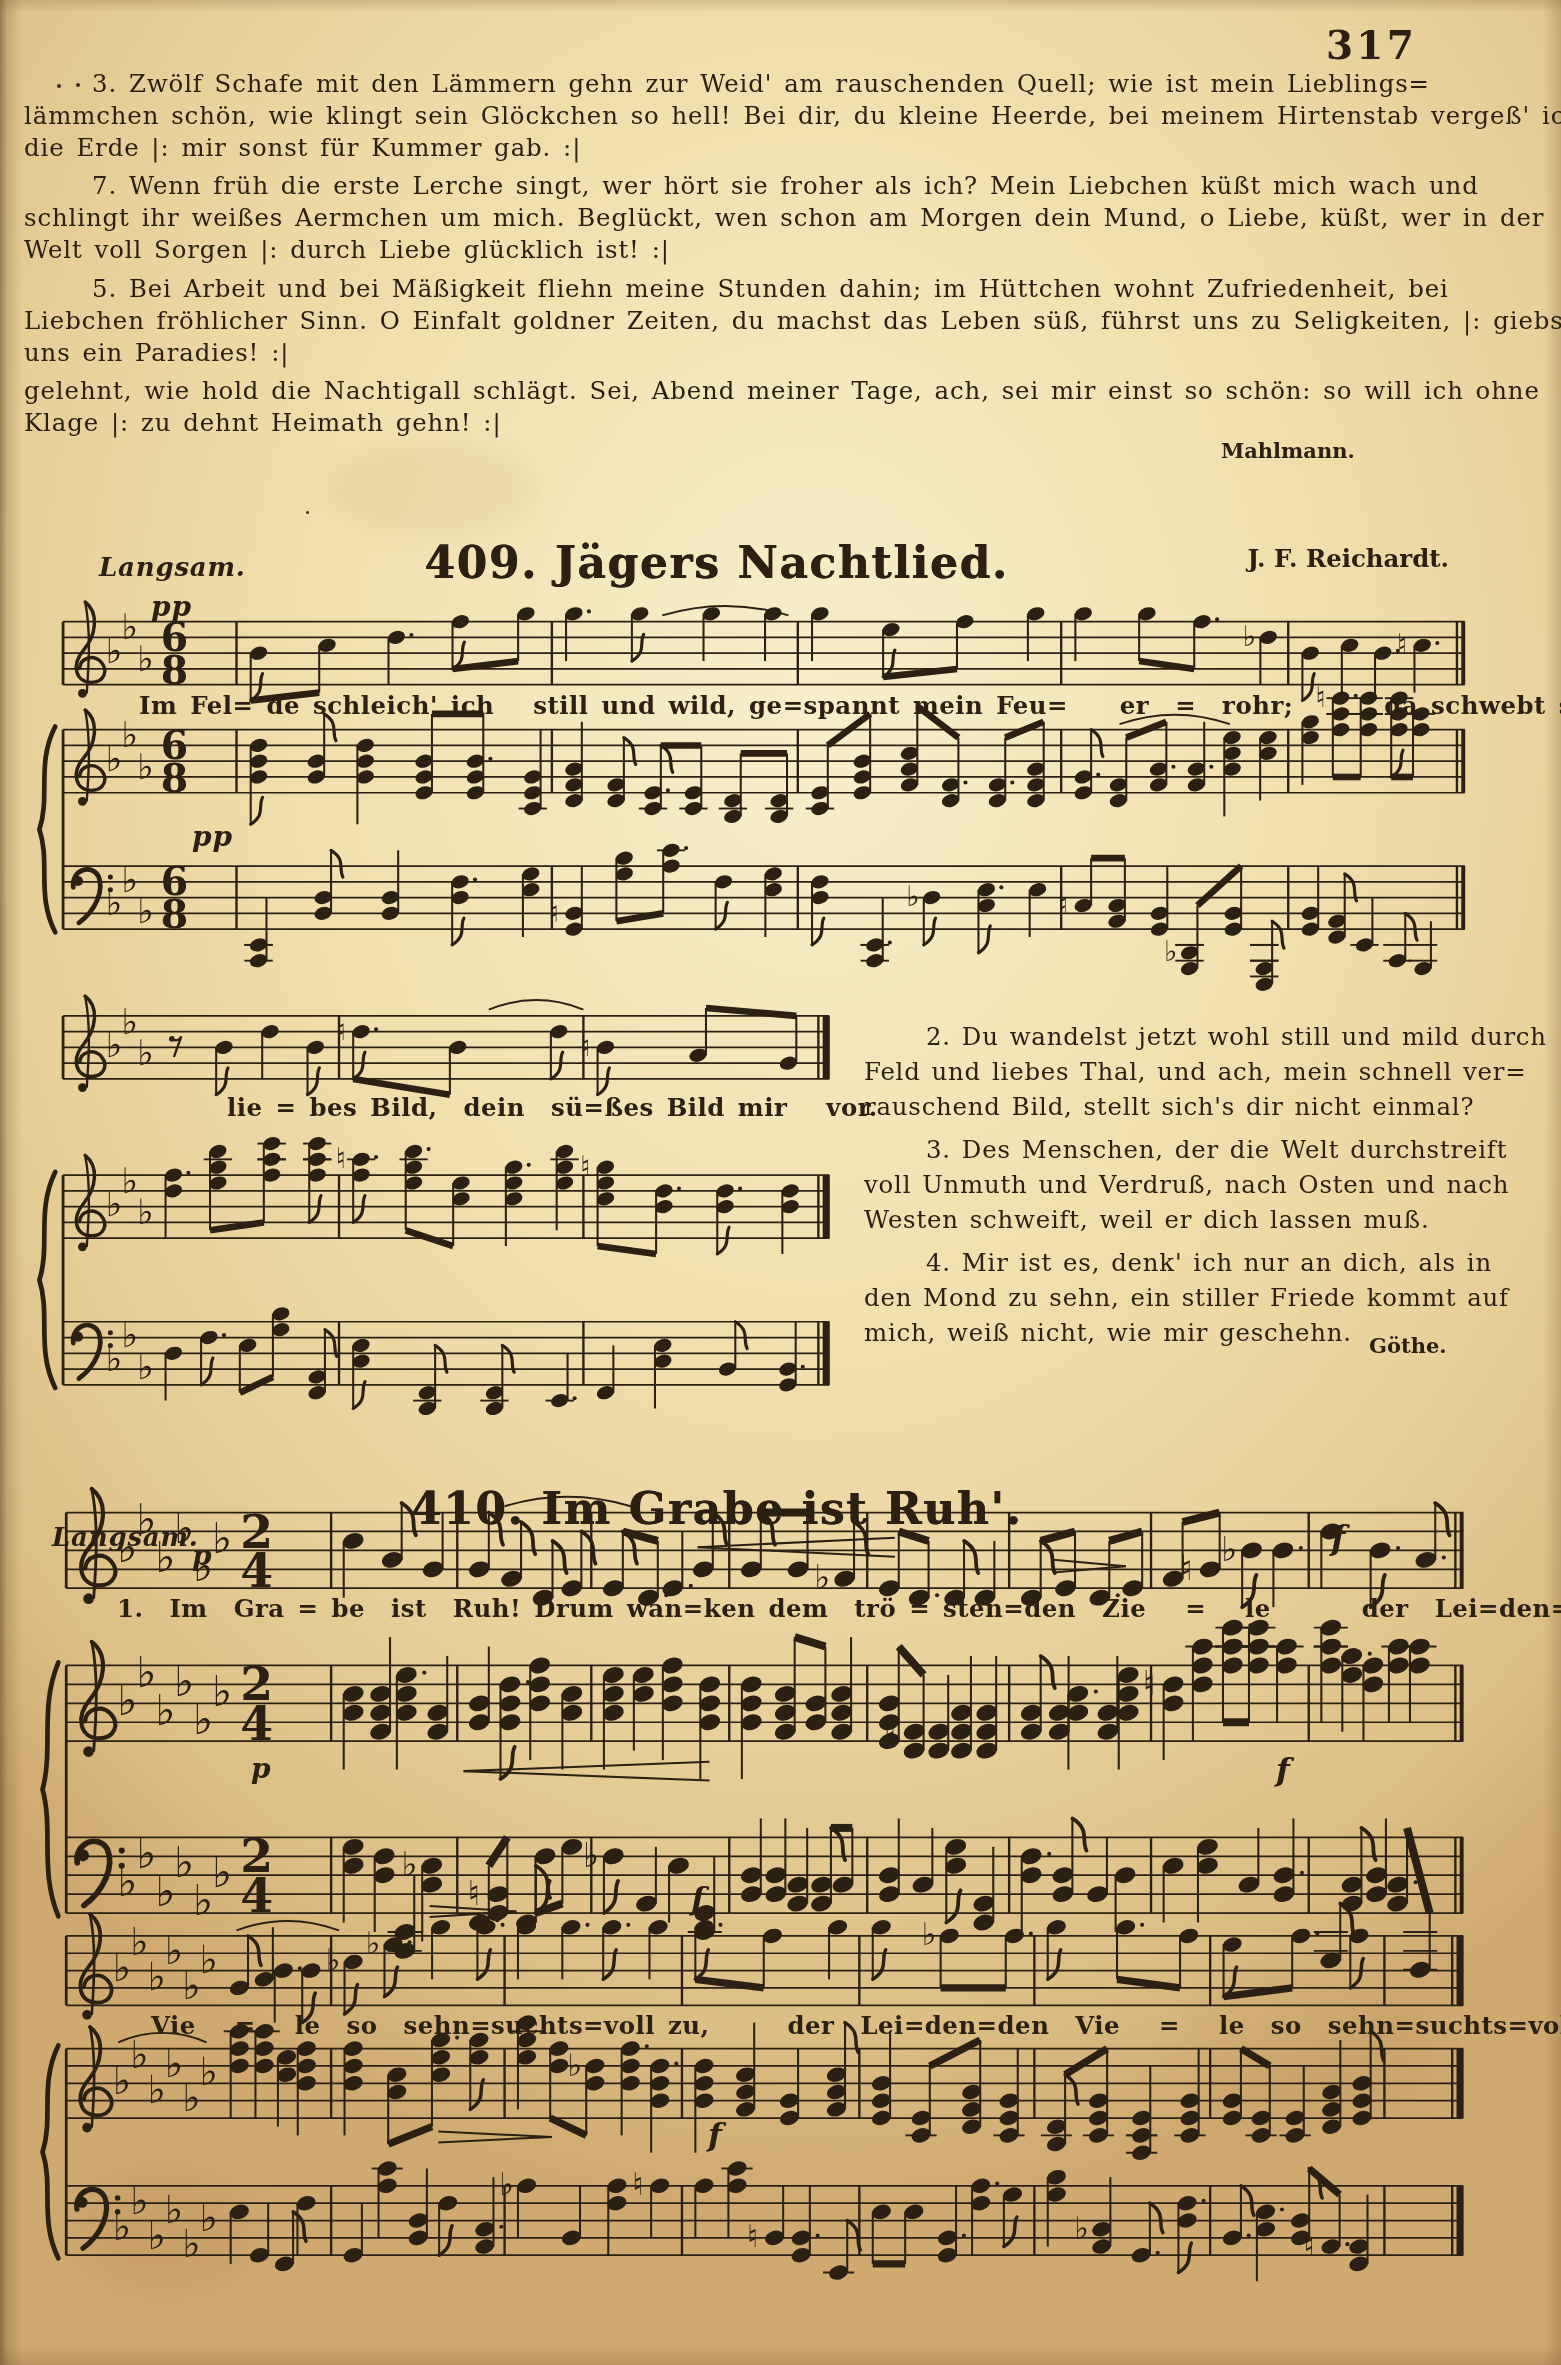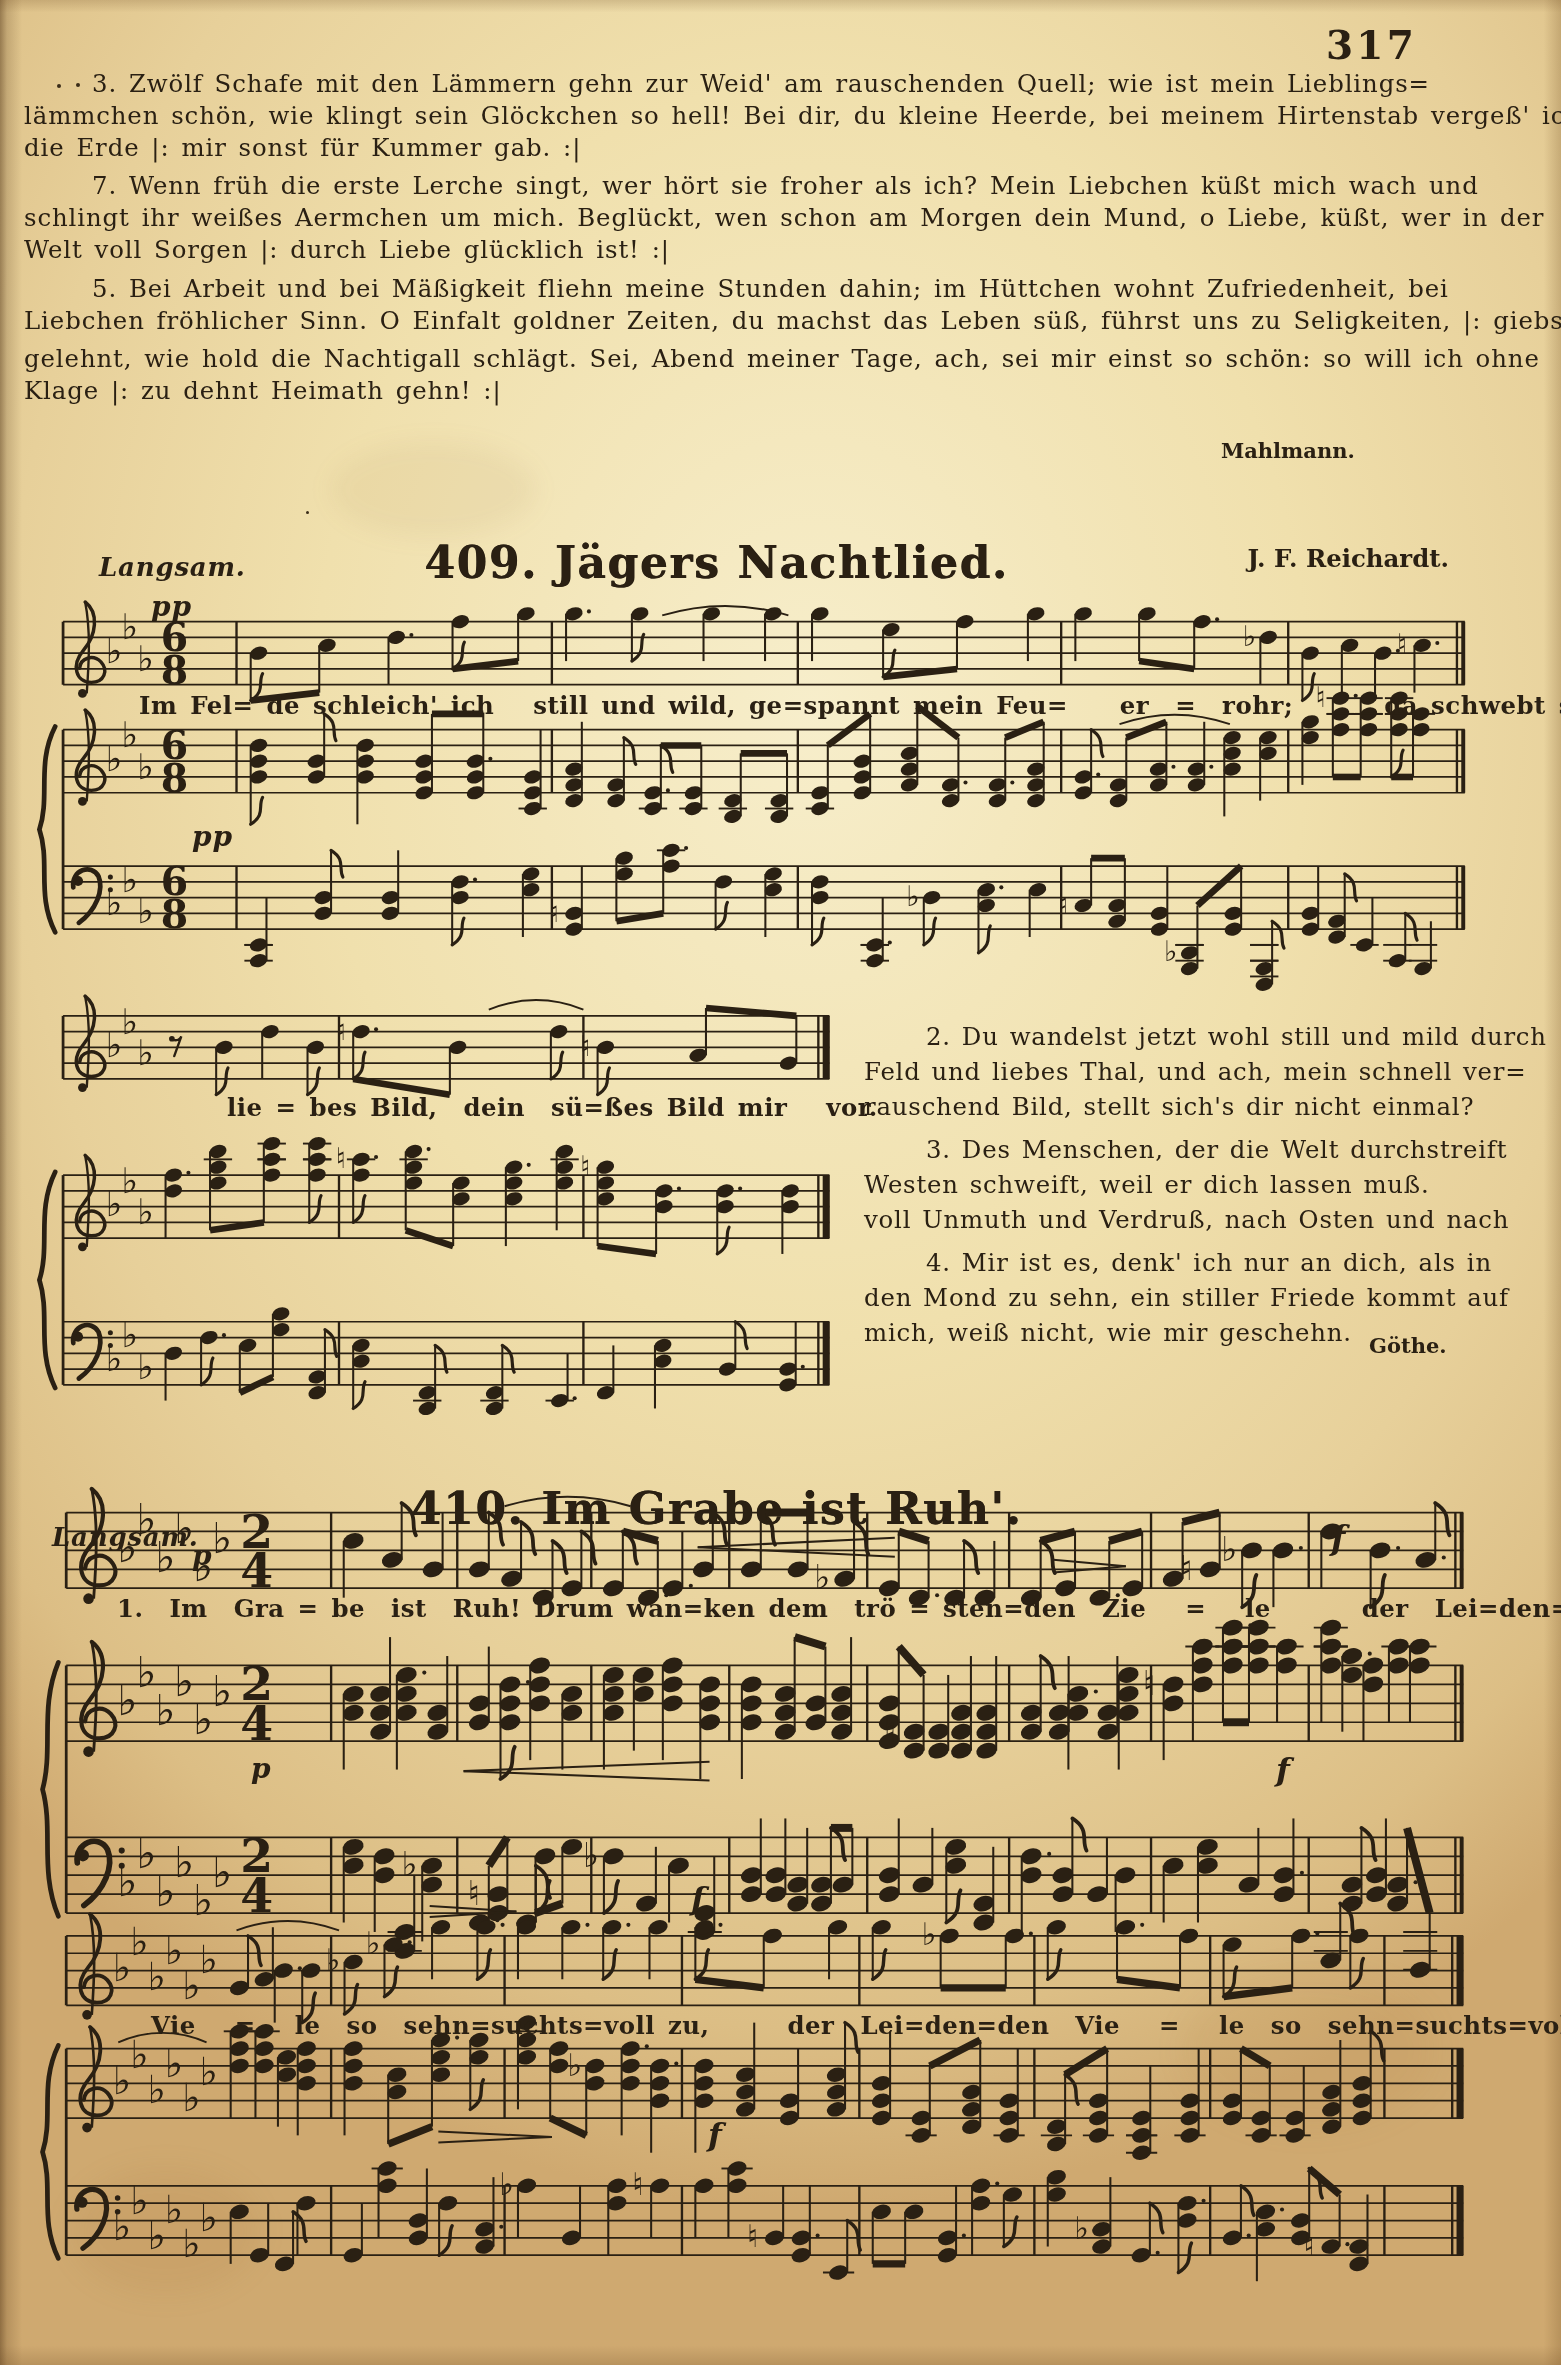--- a/index.html
+++ b/index.html
@@ -1580,20 +1580,21 @@
       <div class="tline">die Erde |: mir sonst für Kummer gab. :|</div>
     </div>
     <div class="para">
       <div class="tline first">7.  Wenn früh die erste Lerche singt, wer hört sie froher als ich?  Mein Liebchen küßt mich wach und</div>
       <div class="tline">schlingt ihr weißes Aermchen um mich.  Beglückt, wen schon am Morgen dein Mund, o Liebe, küßt, wer in der</div>
       <div class="tline">Welt voll Sorgen |: durch Liebe glücklich ist! :|</div>
     </div>
     <div class="para">
       <div class="tline first">5.  Bei Arbeit und bei Mäßigkeit fliehn meine Stunden dahin; im Hüttchen wohnt Zufriedenheit, bei</div>
       <div class="tline">Liebchen fröhlicher Sinn.  O Einfalt goldner Zeiten, du machst das Leben süß, führst uns zu Seligkeiten, |: giebst</div>
+      <div class="tline">uns ein Paradies! :|</div>
     </div>
     <div class="para">
       <div class="tline">gelehnt, wie hold die Nachtigall schlägt.  Sei, Abend meiner Tage, ach, sei mir einst so schön: so will ich ohne</div>
       <div class="tline">Klage |: zu dehnt Heimath gehn! :|</div>
     </div>
   </section>
 <div id="attr-mahlmann">Mahlmann.</div>
 
 <h2 id="title-409" class="song-title">409.  Jägers Nachtlied.</h2>
 <div id="tempo-409" class="tempo">Langsam.</div>
@@ -1606,22 +1607,22 @@
 <div id="lyric-409-2" class="lyric">lie = bes Bild,  dein  sü=ßes Bild mir   vor.</div>
 
 <section id="verses-409">
     <div class="para">
       <div class="tline first">2.  Du wandelst jetzt wohl still und mild durch</div>
       <div class="tline">Feld und liebes Thal, und ach, mein schnell ver=</div>
       <div class="tline">rauschend Bild, stellt sich's dir nicht einmal?</div>
     </div>
     <div class="para">
       <div class="tline first">3.  Des Menschen, der die Welt durchstreift</div>
+      <div class="tline">voll Unmuth und Verdruß, nach Osten und nach</div>
       <div class="tline">Westen schweift, weil er dich lassen muß.</div>
-      <div class="tline">voll Unmuth und Verdruß, nach Osten und nach</div>
     </div>
     <div class="para">
       <div class="tline first">4.  Mir ist es, denk' ich nur an dich, als in</div>
       <div class="tline">den Mond zu sehn, ein stiller Friede kommt auf</div>
       <div class="tline">mich, weiß nicht, wie mir geschehn.</div>
     </div>
   </section>
 <div id="attr-goethe">Göthe.</div>
 
 <h2 id="title-410" class="song-title">410.  Im Grabe ist Ruh'.</h2>

